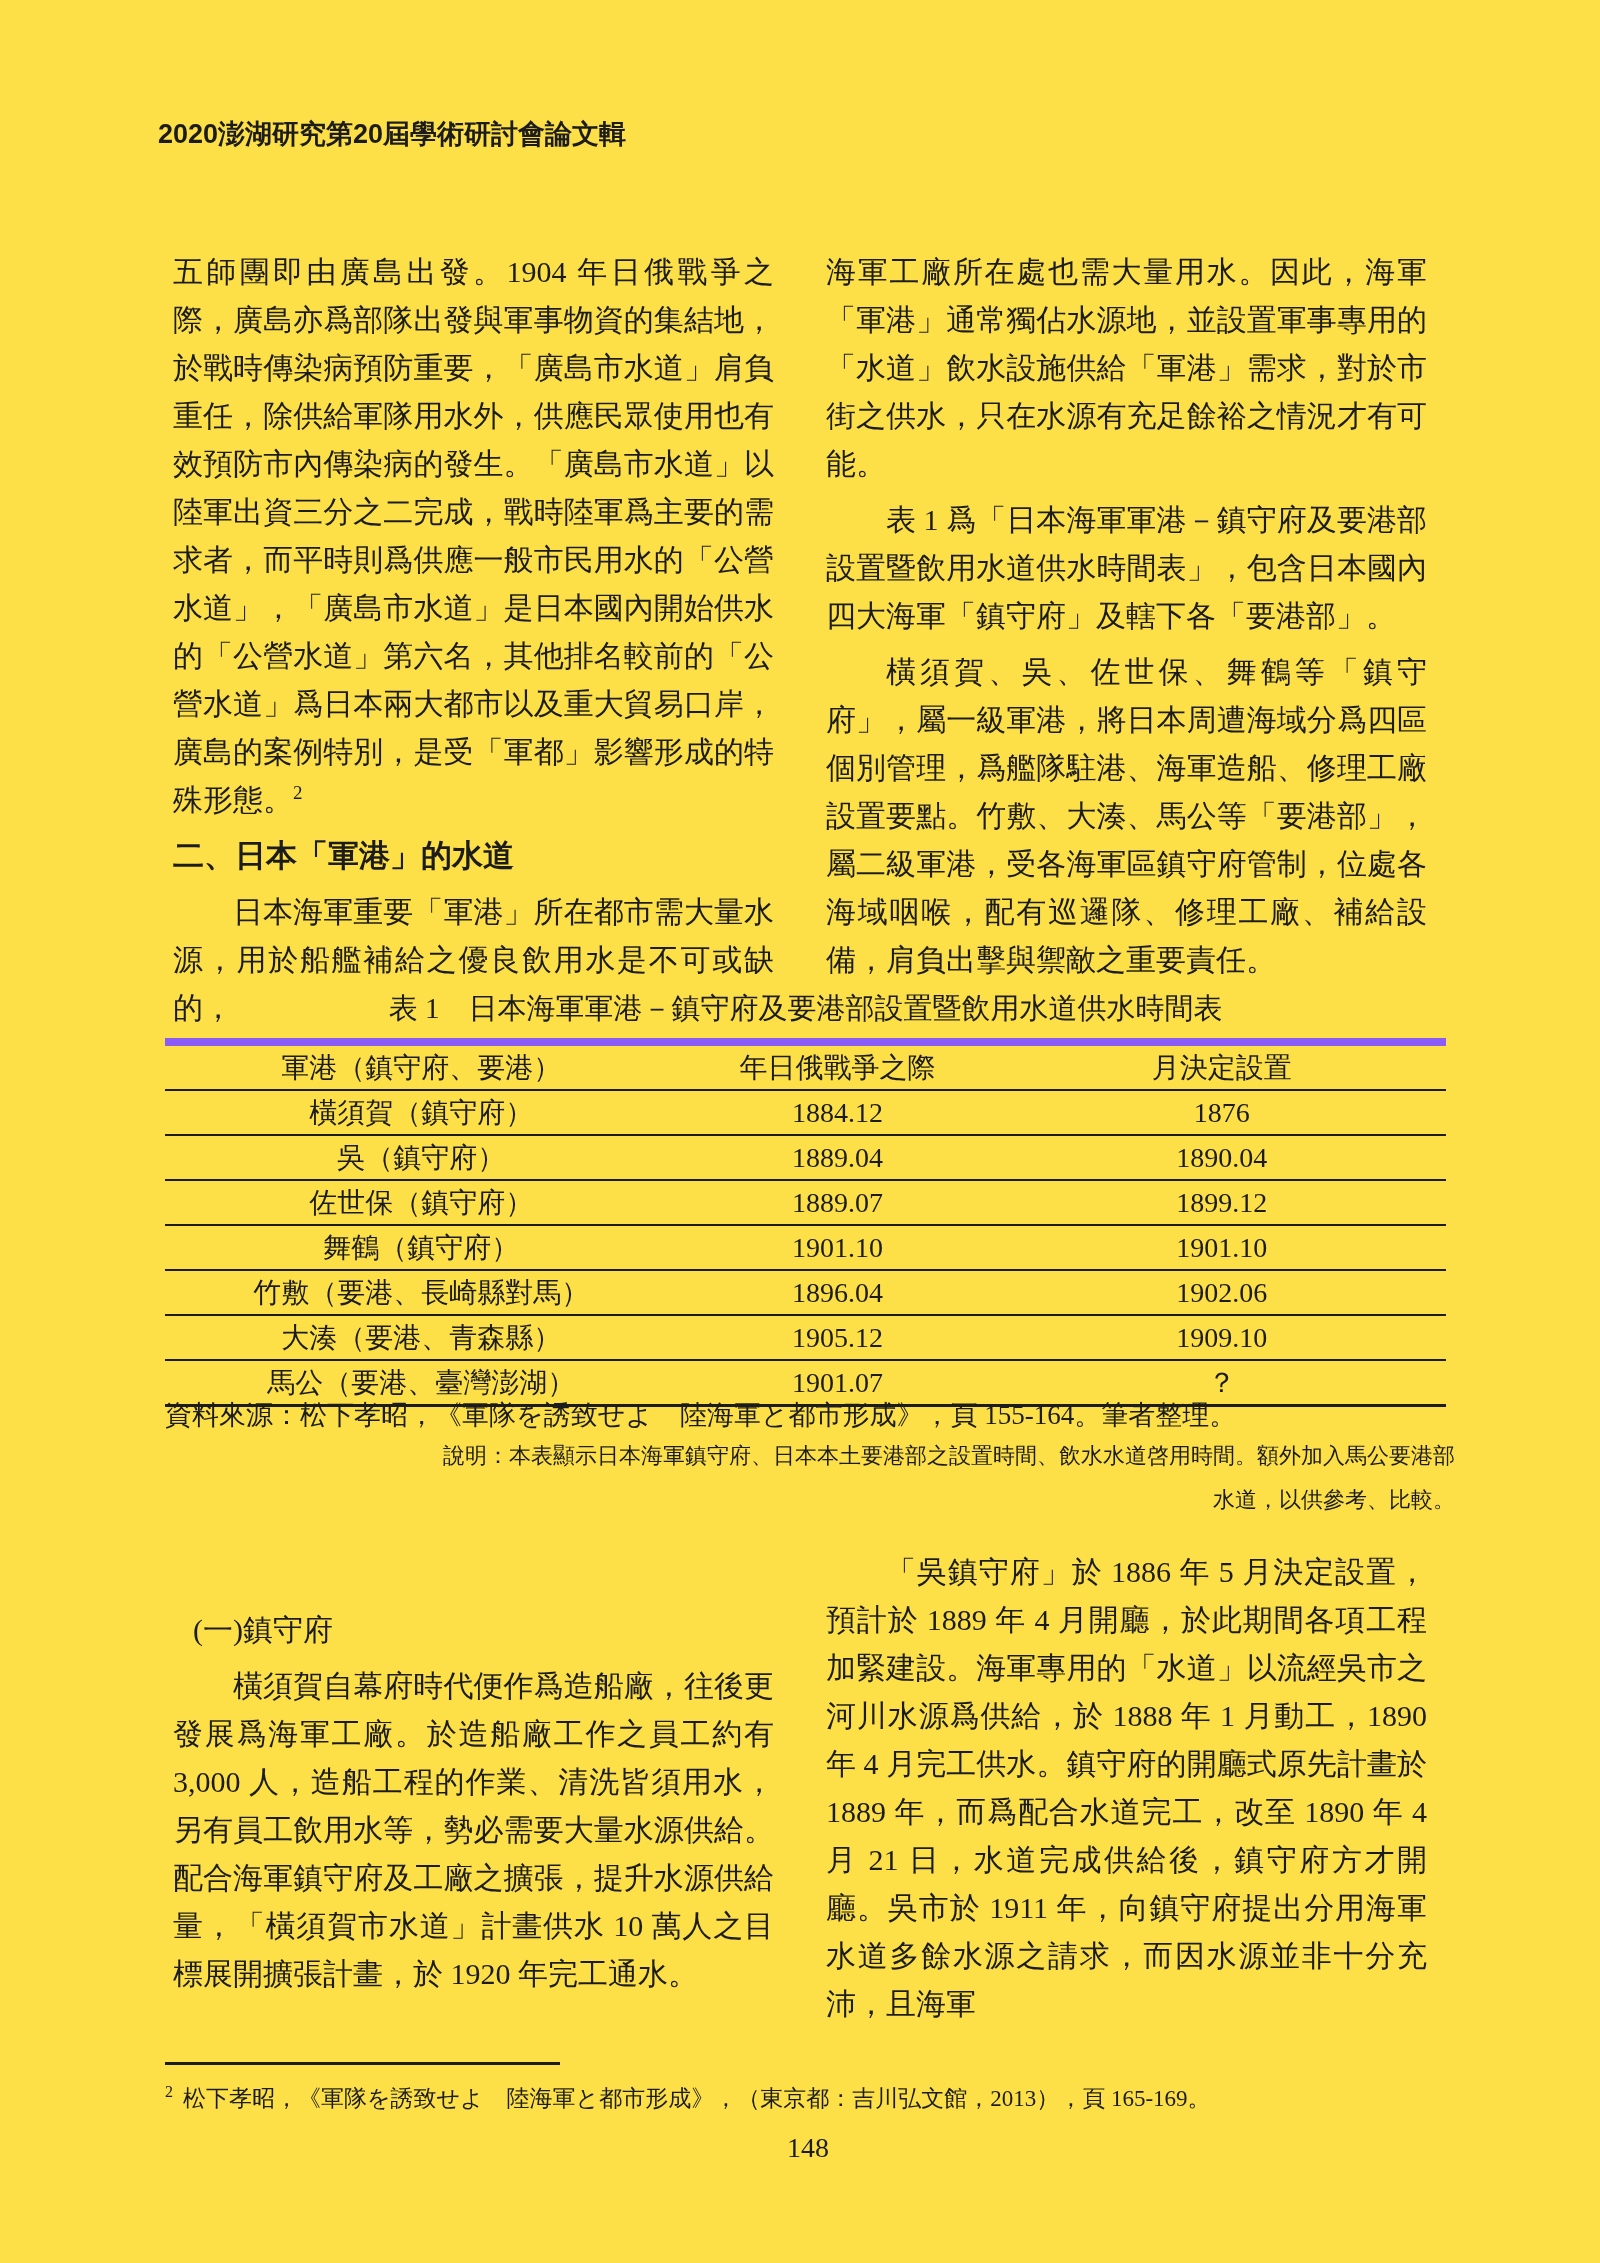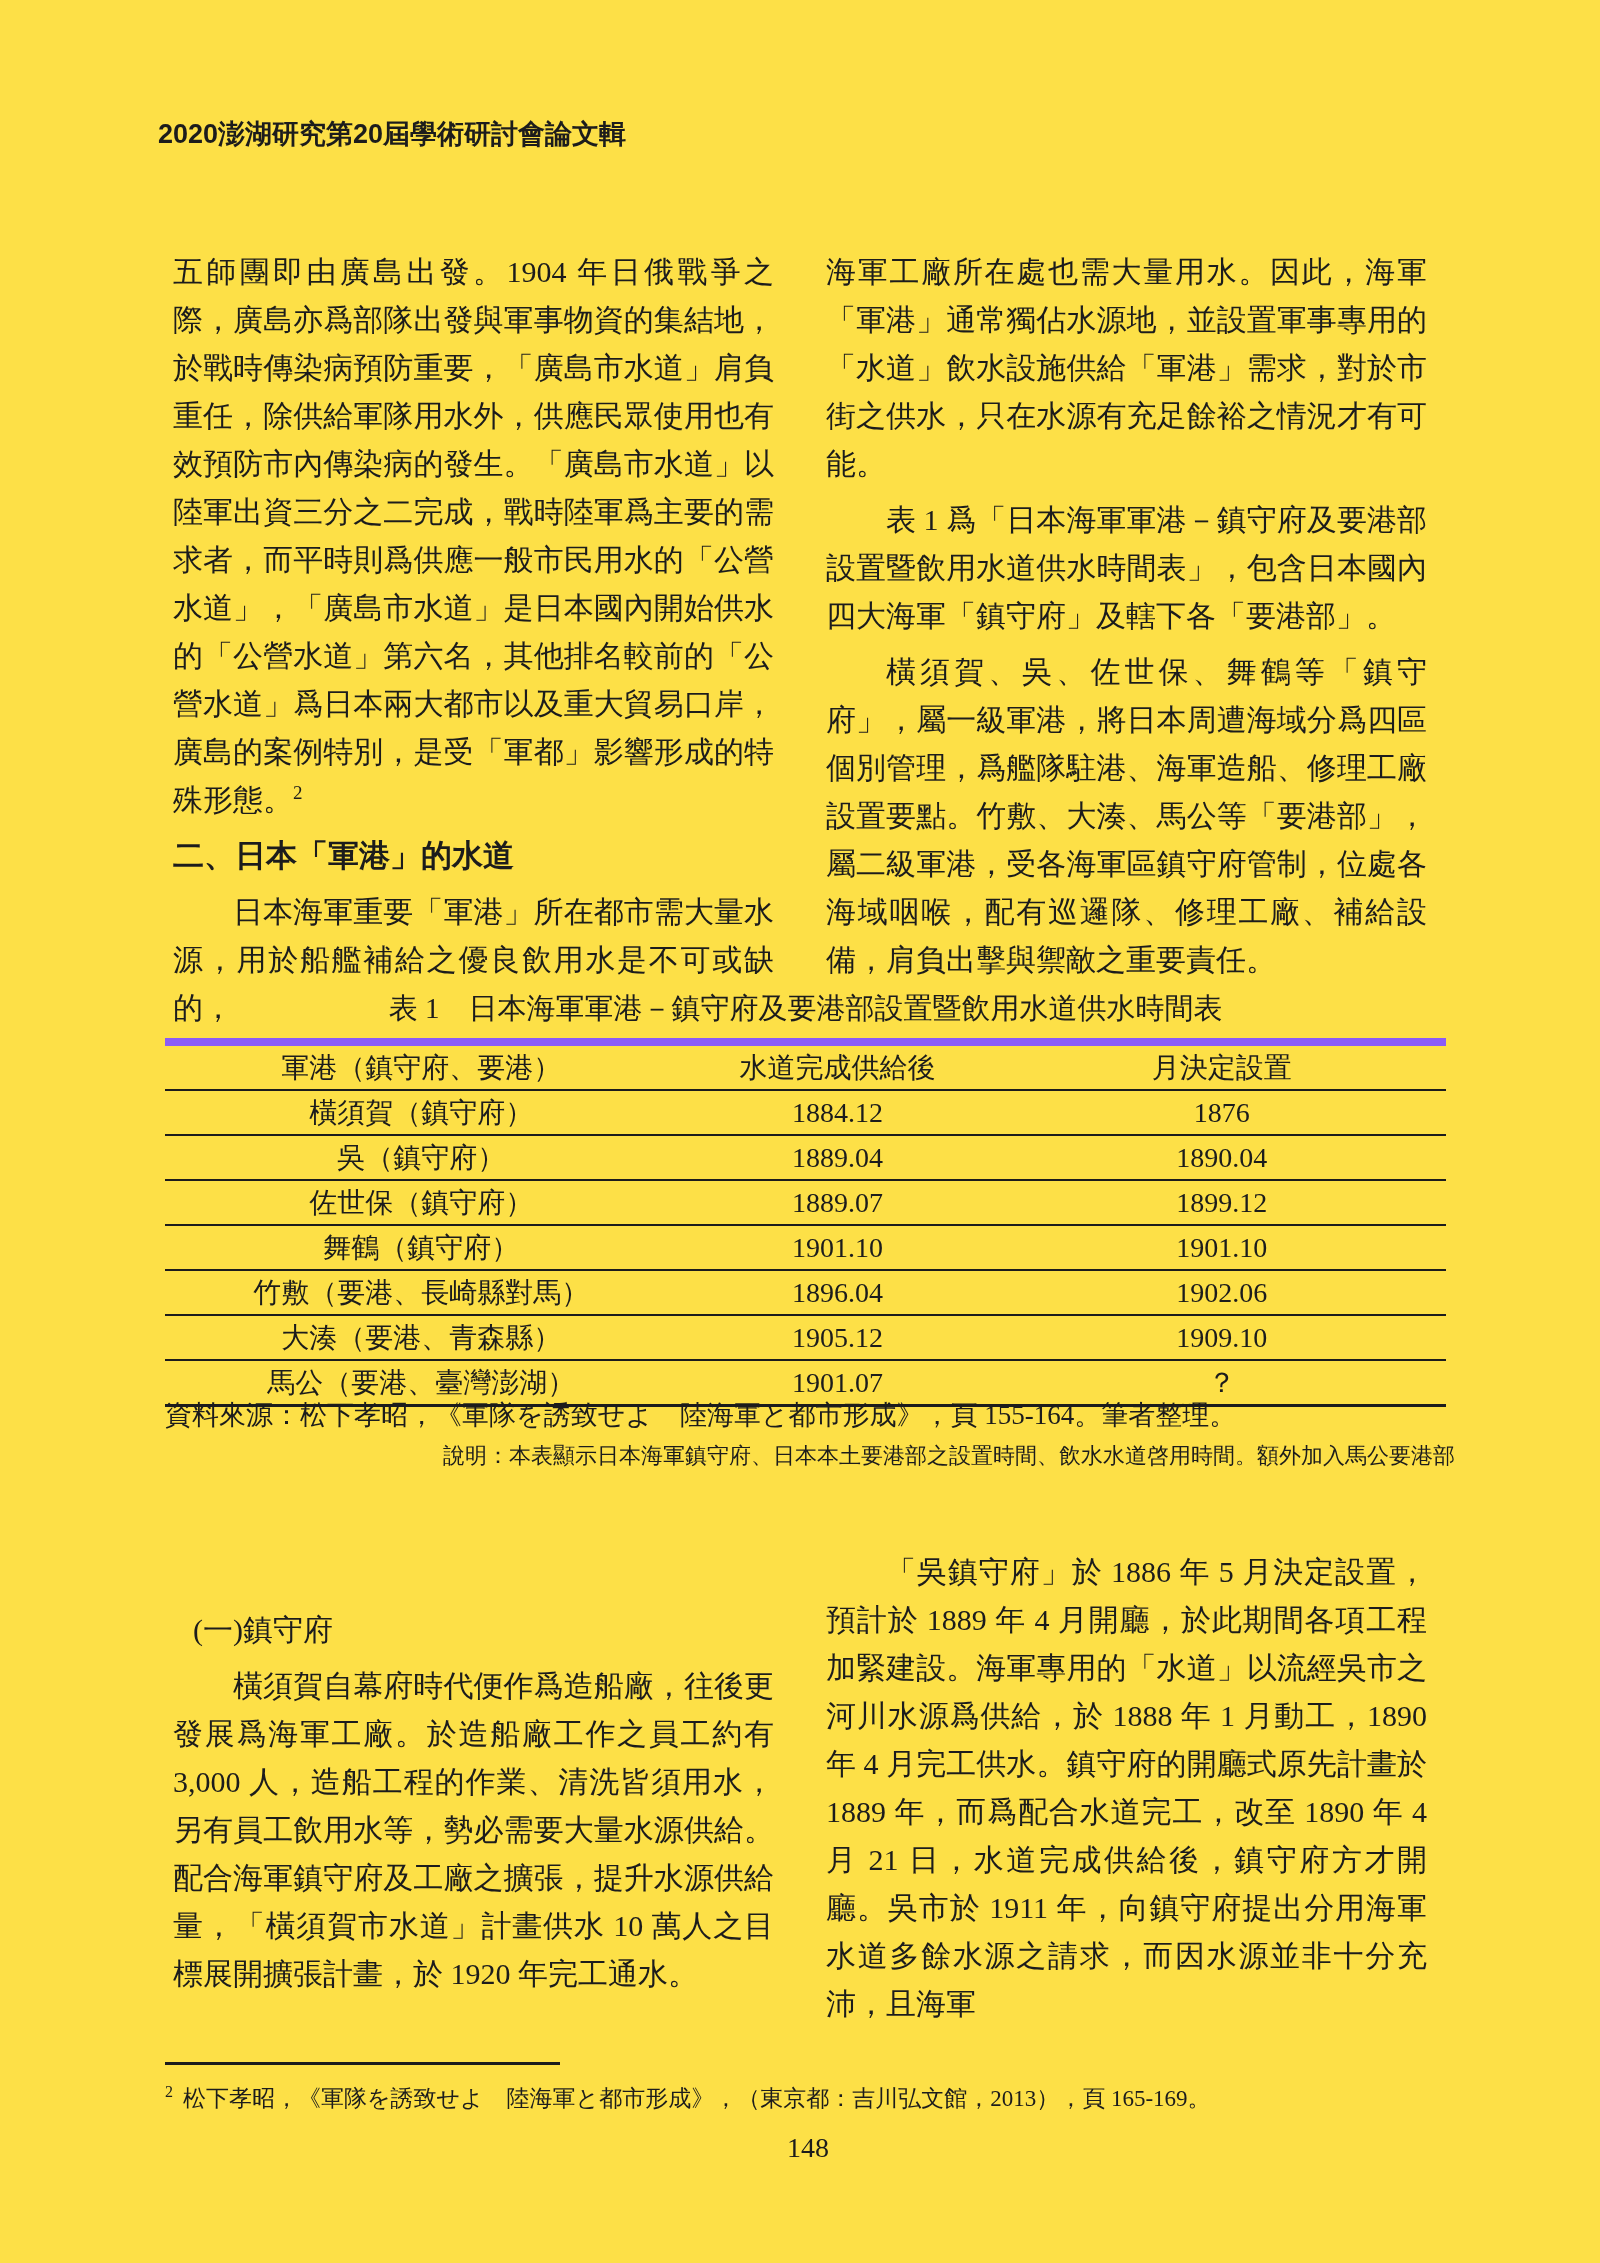--- a/index.html
+++ b/index.html
@@ -96,21 +96,21 @@
     <p class="indent">表 1 爲「日本海軍軍港－鎮守府及要港部設置暨飲用水道供水時間表」，包含日本國內四大海軍「鎮守府」及轄下各「要港部」。</p>
     <p class="indent">橫須賀、吳、佐世保、舞鶴等「鎮守府」，屬一級軍港，將日本周遭海域分爲四區個別管理，爲艦隊駐港、海軍造船、修理工廠設置要點。竹敷、大湊、馬公等「要港部」，屬二級軍港，受各海軍區鎮守府管制，位處各海域咽喉，配有巡邏隊、修理工廠、補給設備，肩負出擊與禦敵之重要責任。</p>
   </div>
 
   <div class="table-title">表 1　日本海軍軍港－鎮守府及要港部設置暨飲用水道供水時間表</div>
 
   <table class="data-table">
     <tbody>
         <tr>
       <th class="c1">軍港（鎮守府、要港）</th>
-      <th class="c2">水道完成供給後</th>
+      <th class="c2">年日俄戰爭之際</th>
       <th class="c3">月決定設置</th>
     </tr>
     <tr>
       <td>橫須賀（鎮守府）</td>
       <td>1884.12</td>
       <td>1876</td>
     </tr>
     <tr>
       <td>吳（鎮守府）</td>
       <td>1889.04</td>
@@ -140,20 +140,21 @@
       <td>馬公（要港、臺灣澎湖）</td>
       <td>1901.07</td>
       <td>？</td>
     </tr>
   </tbody>
     </table>
 
   <div class="source-note">資料來源：松下孝昭，《軍隊を誘致せよ　陸海軍と都市形成》，頁 155-164。筆者整理。</div>
   <div class="explain-note">
     <div>說明：本表顯示日本海軍鎮守府、日本本土要港部之設置時間、飲水水道啓用時間。額外加入馬公要港部</div>
+    <div class="cont">水道，以供參考、比較。</div>
   </div>
 
   <div class="col col-left-bottom">
     <p class="subsection-heading">(一)鎮守府</p>
     <p class="indent">橫須賀自幕府時代便作爲造船廠，往後更發展爲海軍工廠。於造船廠工作之員工約有 3,000 人，造船工程的作業、清洗皆須用水，另有員工飲用水等，勢必需要大量水源供給。配合海軍鎮守府及工廠之擴張，提升水源供給量，「橫須賀市水道」計畫供水 10 萬人之目標展開擴張計畫，於 1920 年完工通水。</p>
   </div>
 
   <div class="col col-right-bottom">
     <p class="indent">「吳鎮守府」於 1886 年 5 月決定設置，預計於 1889 年 4 月開廳，於此期間各項工程加緊建設。海軍專用的「水道」以流經吳市之河川水源爲供給，於 1888 年 1 月動工，1890 年 4 月完工供水。鎮守府的開廳式原先計畫於 1889 年，而爲配合水道完工，改至 1890 年 4 月 21 日，水道完成供給後，鎮守府方才開廳。吳市於 1911 年，向鎮守府提出分用海軍水道多餘水源之請求，而因水源並非十分充沛，且海軍</p>
   </div>

